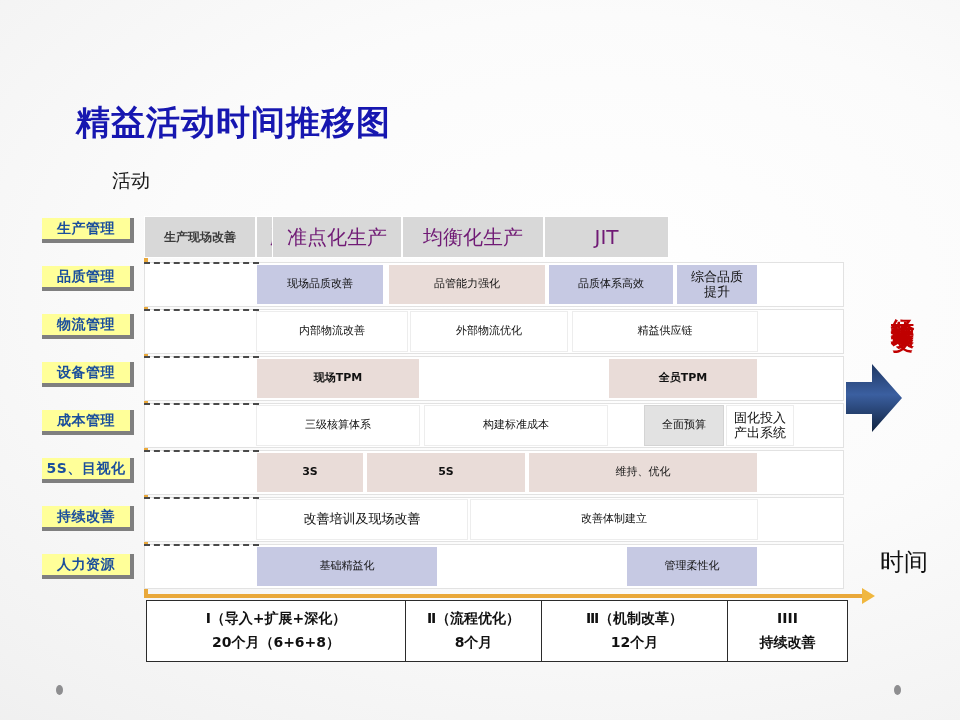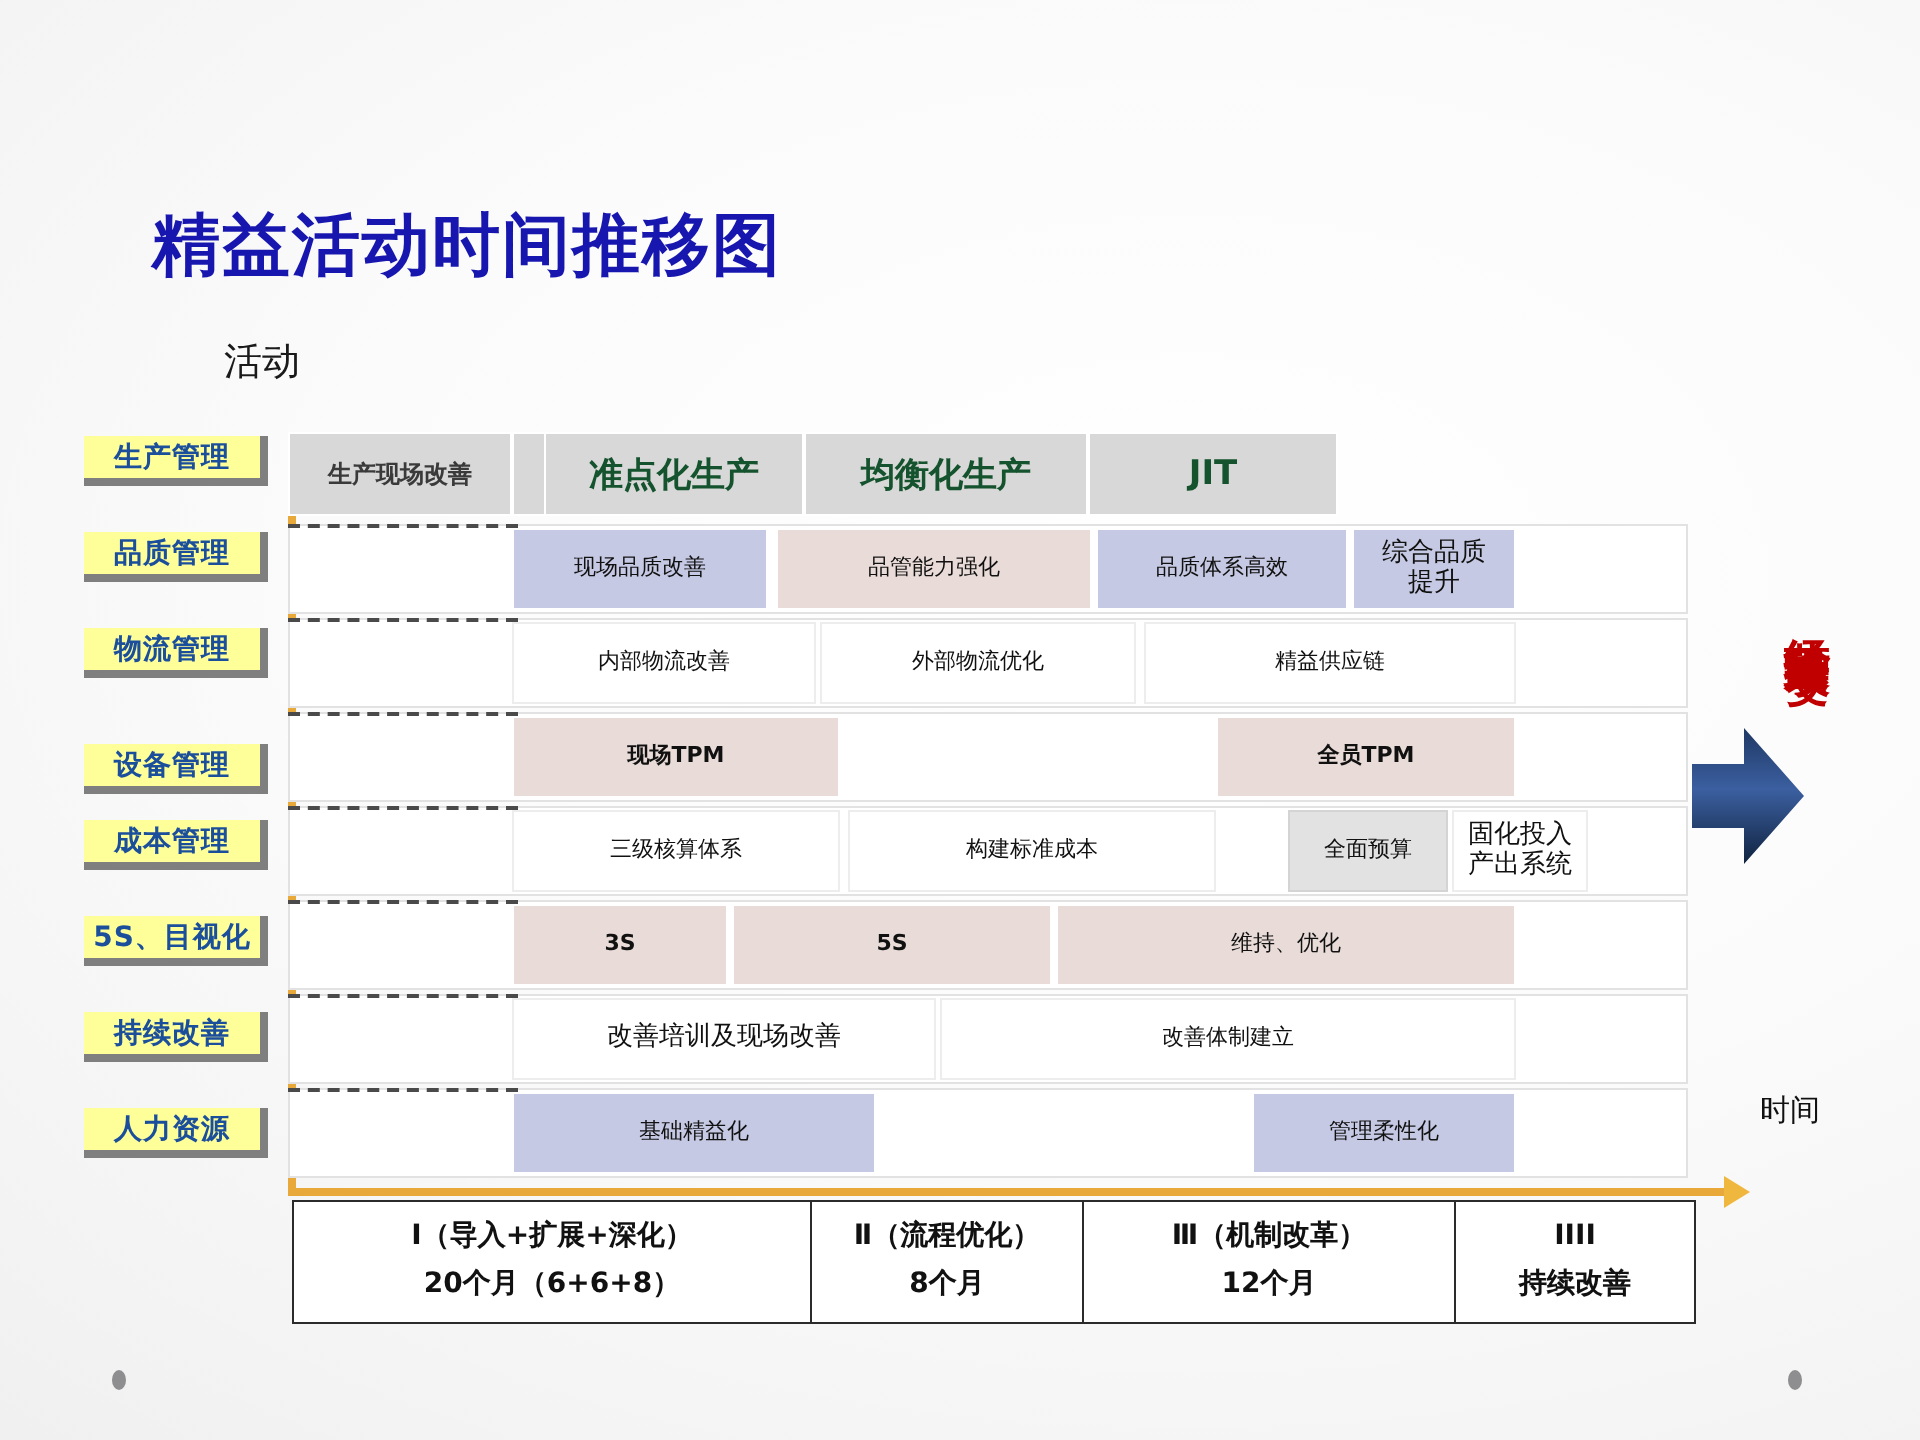--- a/index.html
+++ b/index.html
@@ -65,21 +65,21 @@
   
   .hrow{
     position:absolute;left:0;top:0;width:700px;height:42px;
   }
   .hcell{
     position:absolute;top:0;height:42px;
     background:#d8d8d8;
     border:1px solid #ffffff;
     box-sizing:border-box;
     display:flex;align-items:center;justify-content:center;
-    font-size:17px;font-weight:bold;color:#14532d;
+    font-size:20px;font-weight:normal;color:#701a75;
     white-space:nowrap;
   }
   .hcell.plain{
     font-size:12px;font-weight:bold;color:#3a3a3a;
   }
 
   
   .row{
     position:absolute;left:0;width:700px;height:47px;
   }
@@ -133,21 +133,21 @@
   }
   .arrow-label{
     position:absolute;left:888px;top:300px;
     font-size:23px;font-weight:bold;color:#c00000;
     writing-mode:vertical-rl;
     letter-spacing:2px;
     white-space:nowrap;
   }
   .time-label{
     position:absolute;left:880px;top:546px;
-    font-size:15px;color:#111;white-space:nowrap;
+    font-size:24px;color:#111;white-space:nowrap;
   }
 
   
   .dot{
     position:absolute;top:685px;
     width:7px;height:10px;border-radius:50%;
     background:#8e8e90;
   }
 </style>
 </head>
@@ -155,21 +155,21 @@
 
 <div id="slide">
 
   <div class="title">精益活动时间推移图</div>
   <div class="subtitle">活动</div>
 
   <div id="cats">
       <div class="cat" style="top: 218px;">生产管理</div>
       <div class="cat" style="top: 266px;">品质管理</div>
       <div class="cat" style="top: 314px;">物流管理</div>
-      <div class="cat" style="top: 372px; text-align: center;">设备管理</div>
+      <div class="cat" style="top: 362px; text-align: center;">设备管理</div>
       <div class="cat" style="top: 410px;">成本管理</div>
       <div class="cat" style="top: 458px;">5S、目视化</div>
       <div class="cat" style="top: 506px;">持续改善</div>
       <div class="cat" style="top: 554px;">人力资源</div>
     </div>
 
   <div class="axis-v"></div>
   <div class="axis-h"></div>
   <div class="axis-arrow"></div>
 

